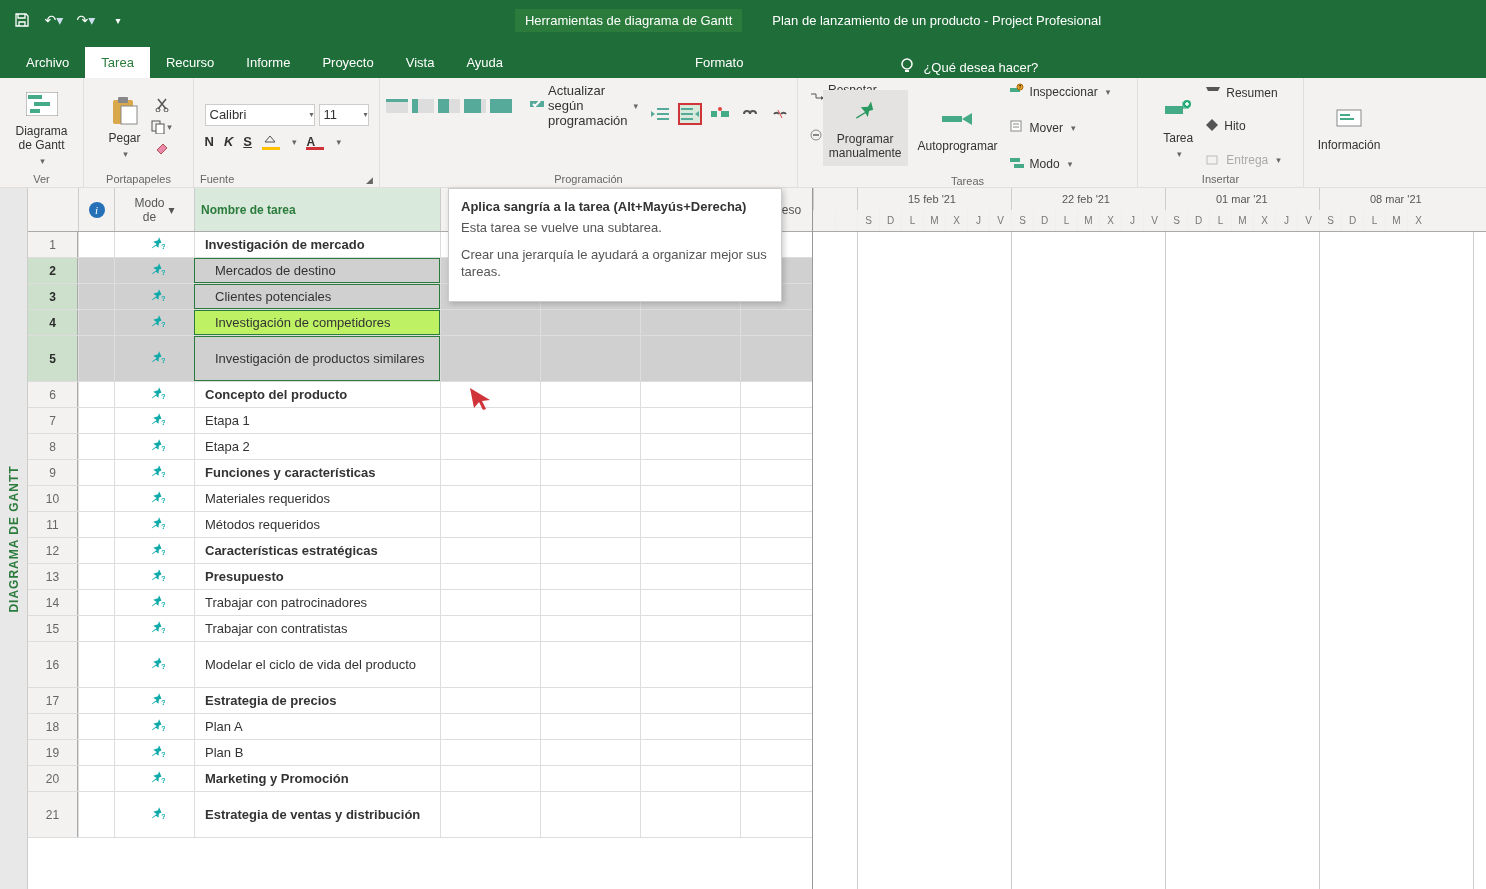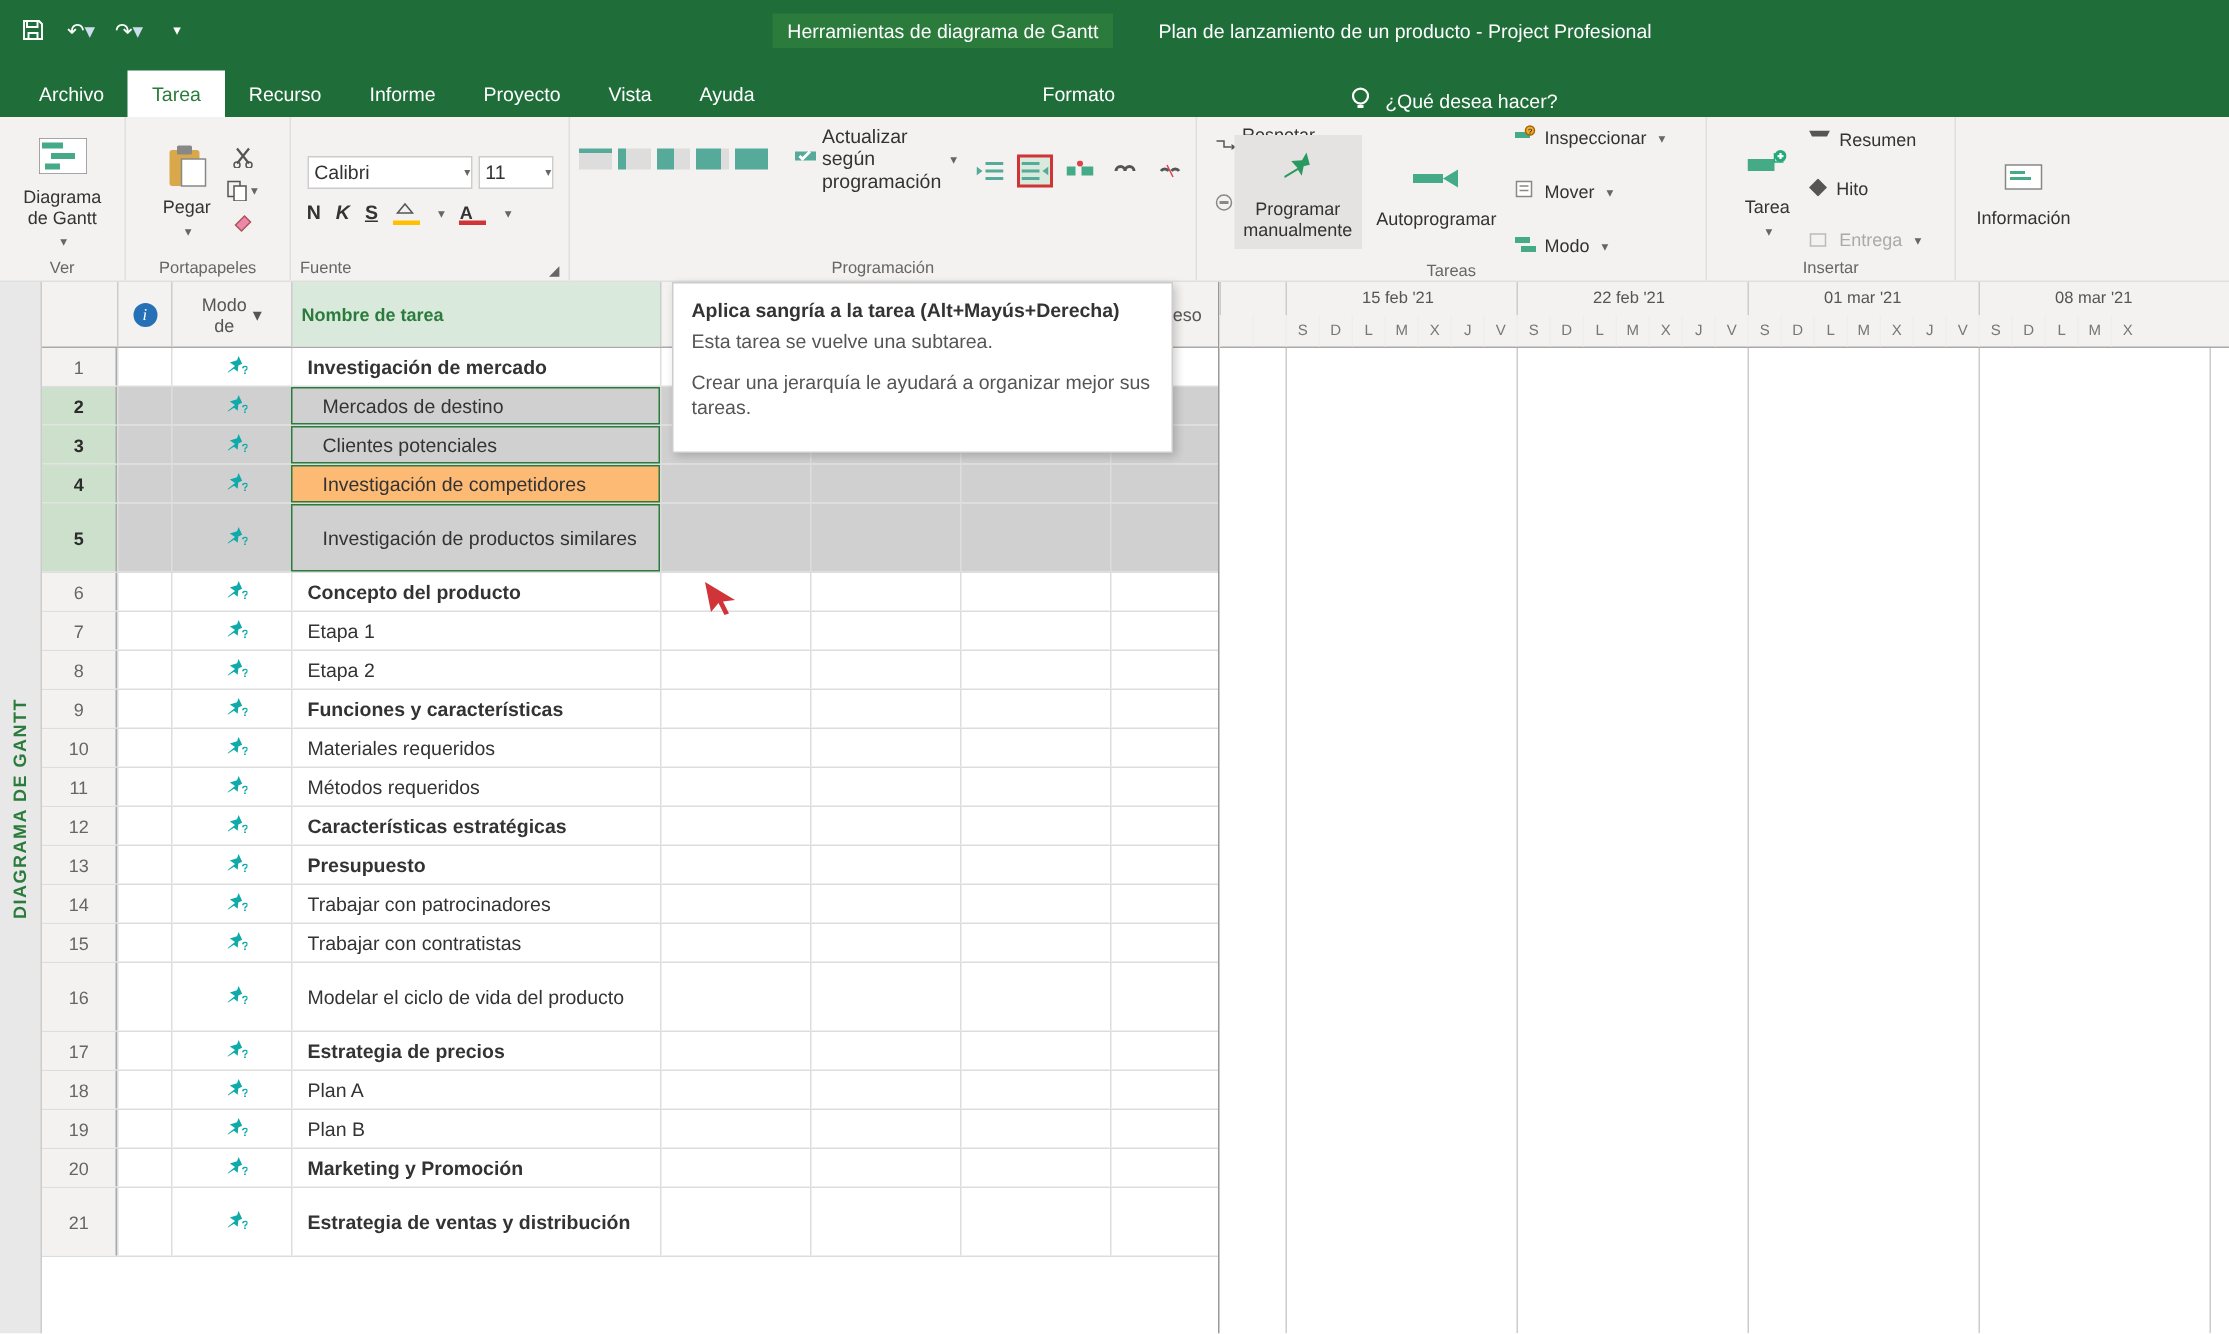--- a/index.html
+++ b/index.html
@@ -508,21 +508,21 @@
         </div>
         <div class="row selrow">
           <div class="cell first rownum sel">4</div>
           <div class="cell info"></div>
           <div class="cell mode">
             <span class="mode-icon"><svg width="16" height="14" viewBox="0 0 16 14">
                 <path d="M8 1l4 4-2 2 1 4-3-1-3 4 0-1 3-5-4-1 4-3z" fill="#1aa" transform="rotate(20 8 7)"></path>
                 <text x="12" y="13" font-size="8" fill="#1aa" font-weight="bold">?</text>
               </svg></span>
           </div>
-          <div class="cell tname indent" style="background:#fdba74;border-top:1px solid #2b7c3c;border-bottom:1px solid #2b7c3c;">Investigación de competidores</div>
+          <div class="cell tname indent" style="background:#bef264;border-top:1px solid #2b7c3c;border-bottom:1px solid #2b7c3c;">Investigación de competidores</div>
           <div class="cell c1"></div>
           <div class="cell c2"></div>
           <div class="cell c3"></div>
           <div class="cell c4"></div>
         </div>
         <div class="row double selrow">
           <div class="cell first rownum sel">5</div>
           <div class="cell info"></div>
           <div class="cell mode">
             <span class="mode-icon"><svg width="16" height="14" viewBox="0 0 16 14">

